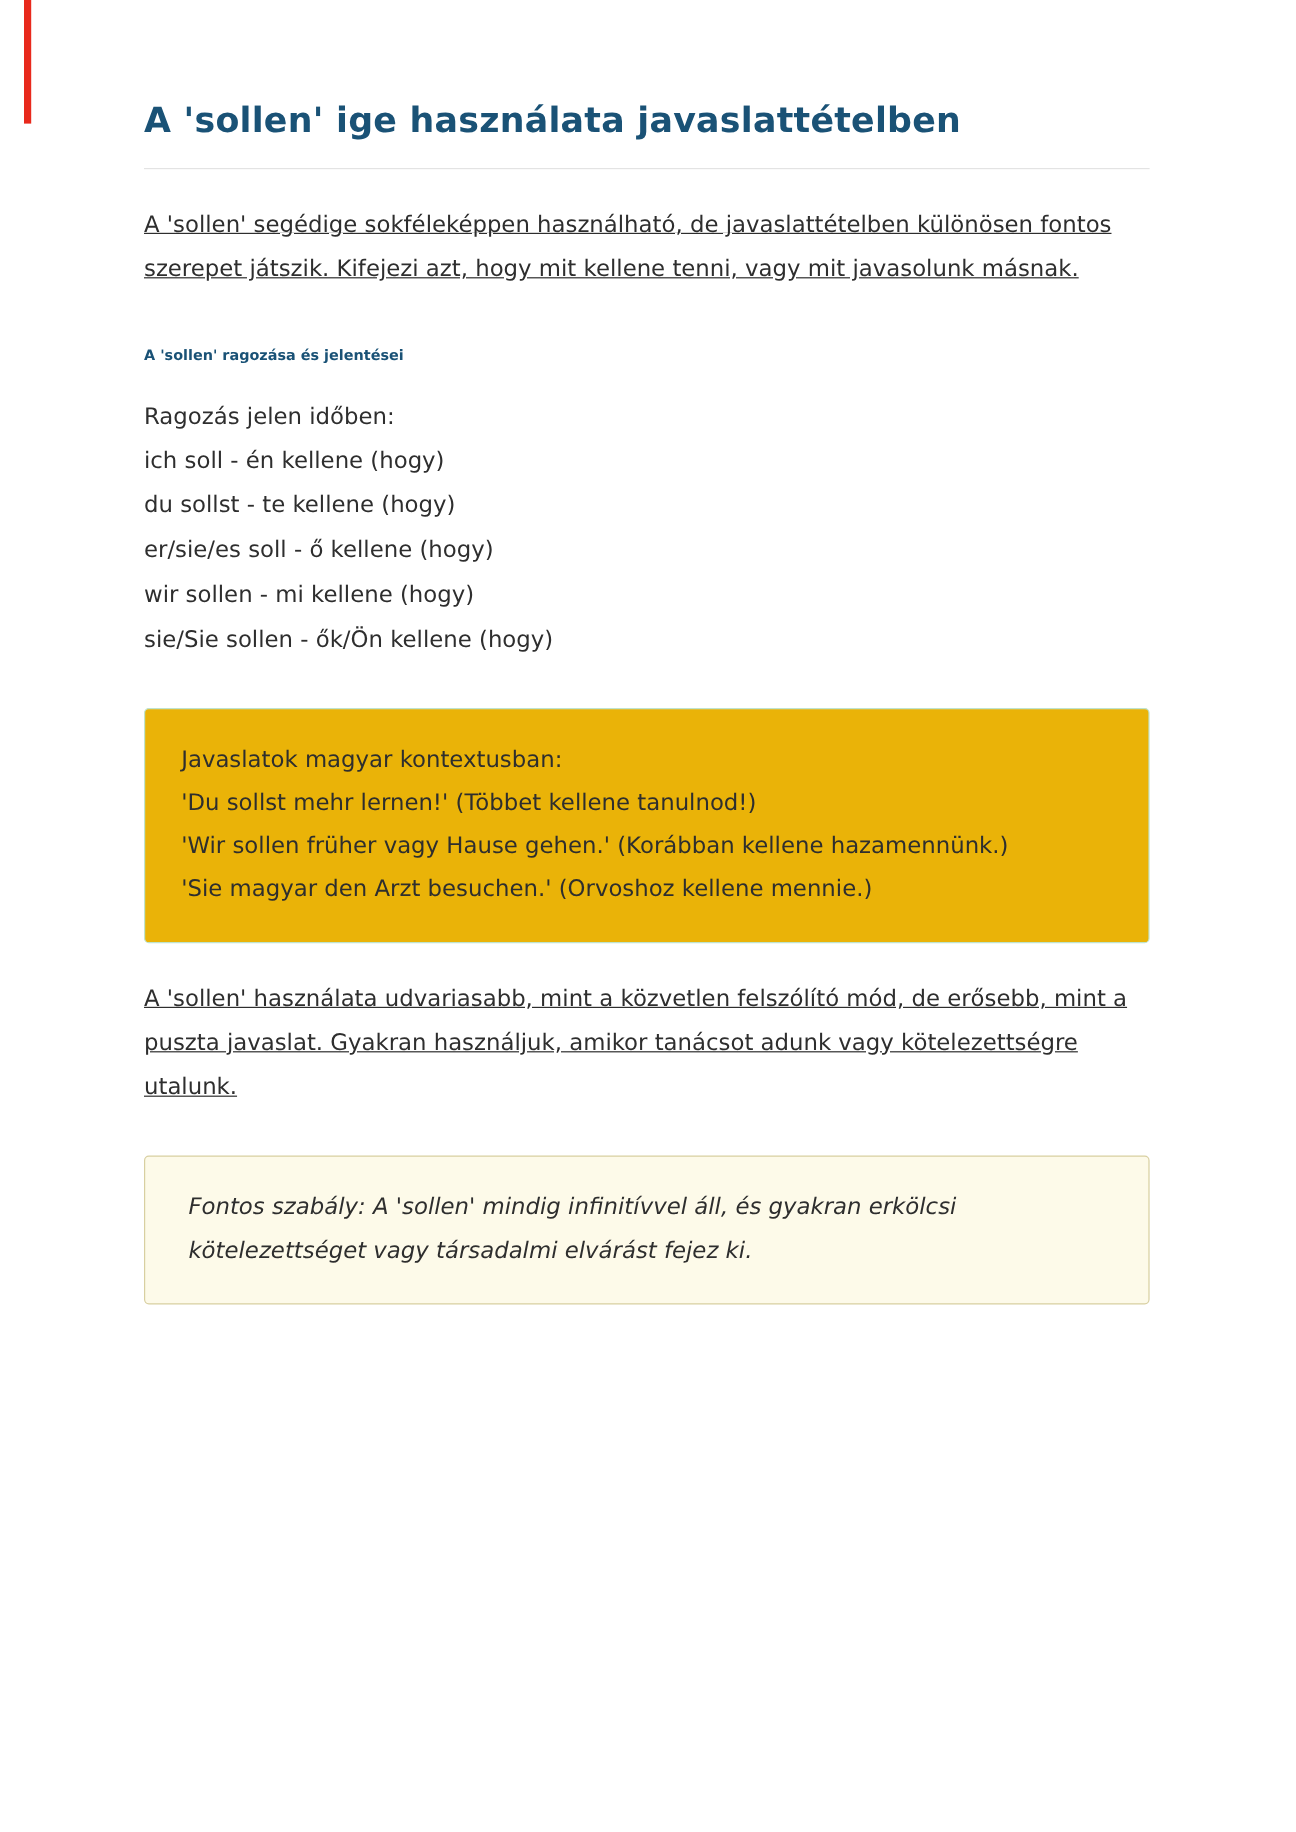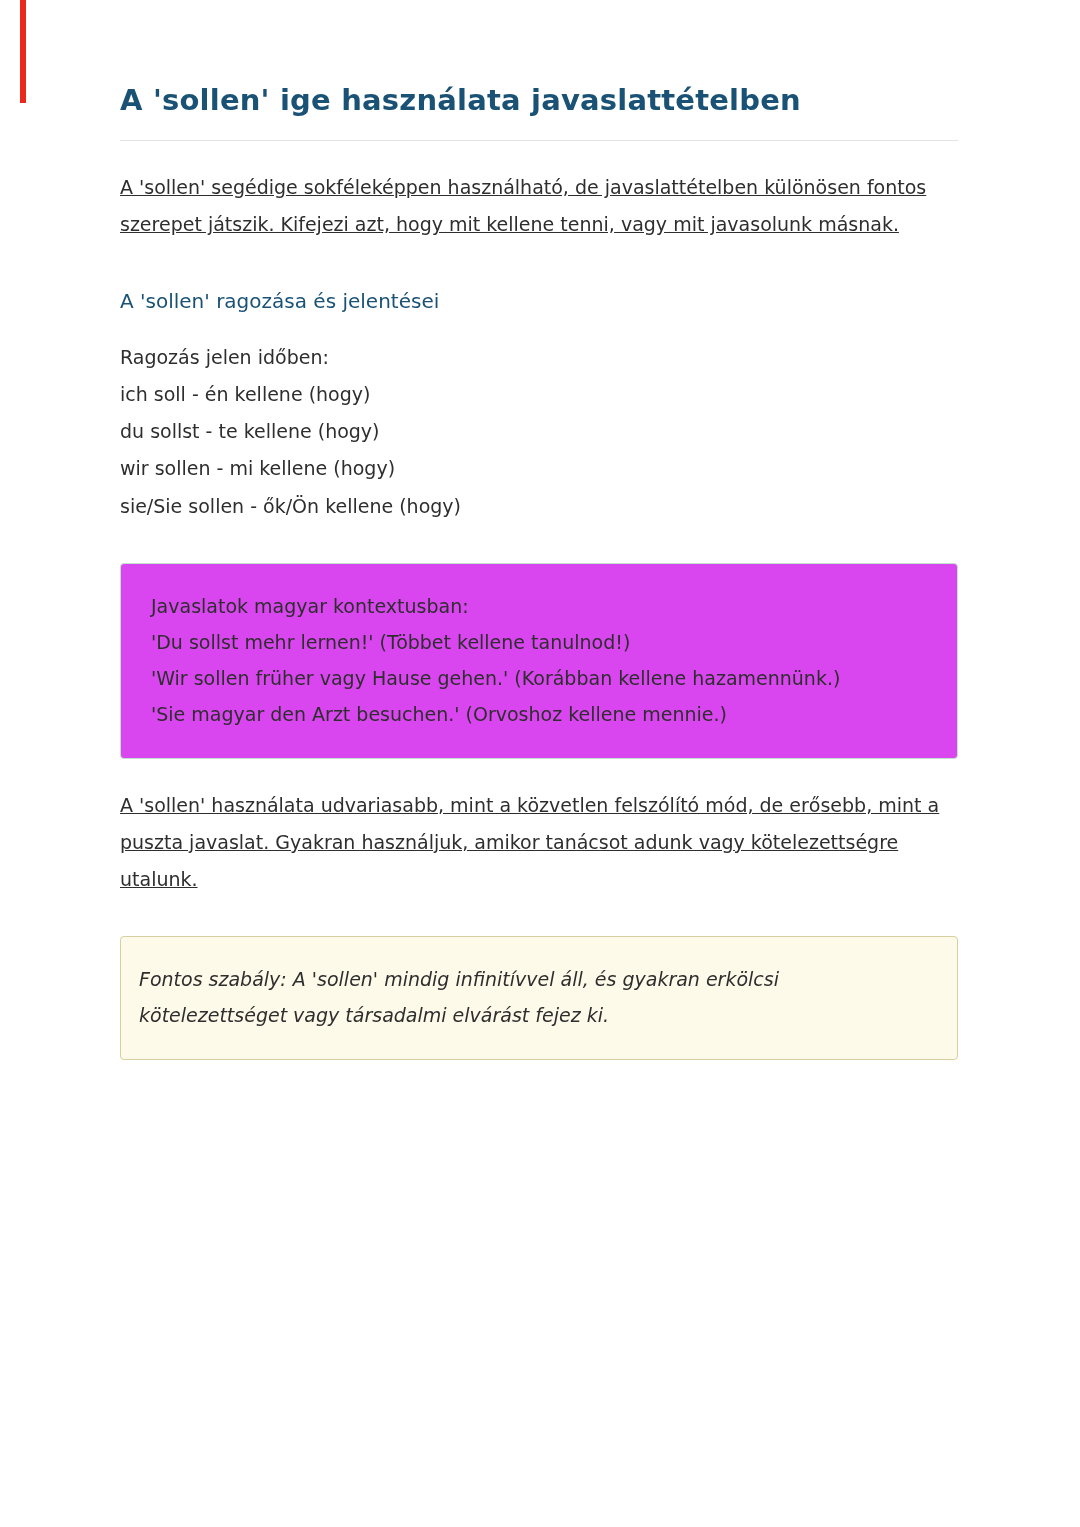--- a/index.html
+++ b/index.html
@@ -41,45 +41,45 @@
     margin: 22px 0 0 0;
   }
   p.body-par {
     font-size: 19px;
     line-height: 1.95;
     margin: 28px 0 0 0;
     text-decoration: underline;
   }
   h2.section-heading {
     margin: 46px 0 0 0;
-    font-size: 20px;
-    font-weight: normal;
+    font-size: 12px;
+    font-weight: bold;
     color: #1a5276;
   }
   .conjugation {
     margin-top: 26px;
     font-size: 19px;
     line-height: 1.95;
   }
   .conjugation div { white-space: pre-wrap; }
   .green-box {
     margin-top: 38px;
-    background: #d946ef;
+    background: #eab308;
     border: 1px solid #bfe3cd;
     border-radius: 4px;
     padding: 24px 30px 26px 30px;
     font-size: 19px;
     line-height: 1.9;
   }
   .yellow-box {
     margin-top: 38px;
     background: #fdfae9;
     border: 1px solid #d8cfa0;
     border-radius: 4px;
-    padding: 24px 30px 26px 18px;
+    padding: 24px 30px 26px 36px;
     font-size: 19px;
     line-height: 1.9;
     font-style: italic;
   }
 </style>
 </head>
 <body>
 
 <div class="accent-stripe"></div>
 
@@ -89,20 +89,21 @@
   <hr class="title-divider">
 
   <p class="body-par">A 'sollen' segédige sokféleképpen használható, de javaslattételben különösen fontos szerepet játszik. Kifejezi azt, hogy mit kellene tenni, vagy mit javasolunk másnak.</p>
 
   <h2 class="section-heading">A 'sollen' ragozása és jelentései</h2>
 
   <div class="conjugation">
     <div>Ragozás jelen időben:</div>
     <div>ich soll - én kellene (hogy)</div>
     <div>du sollst - te kellene (hogy)</div>
+    <div>er/sie/es soll - ő kellene (hogy)</div>
     <div>wir sollen - mi kellene (hogy)</div>
     <div>sie/Sie sollen - ők/Ön kellene (hogy)</div>
   </div>
 
   <div class="green-box">
     <div>Javaslatok magyar kontextusban:</div>
     <div>'Du sollst mehr lernen!' (Többet kellene tanulnod!)</div>
     <div>'Wir sollen früher vagy Hause gehen.' (Korábban kellene hazamennünk.)</div>
     <div>'Sie magyar den Arzt besuchen.' (Orvoshoz kellene mennie.)</div>
   </div>

